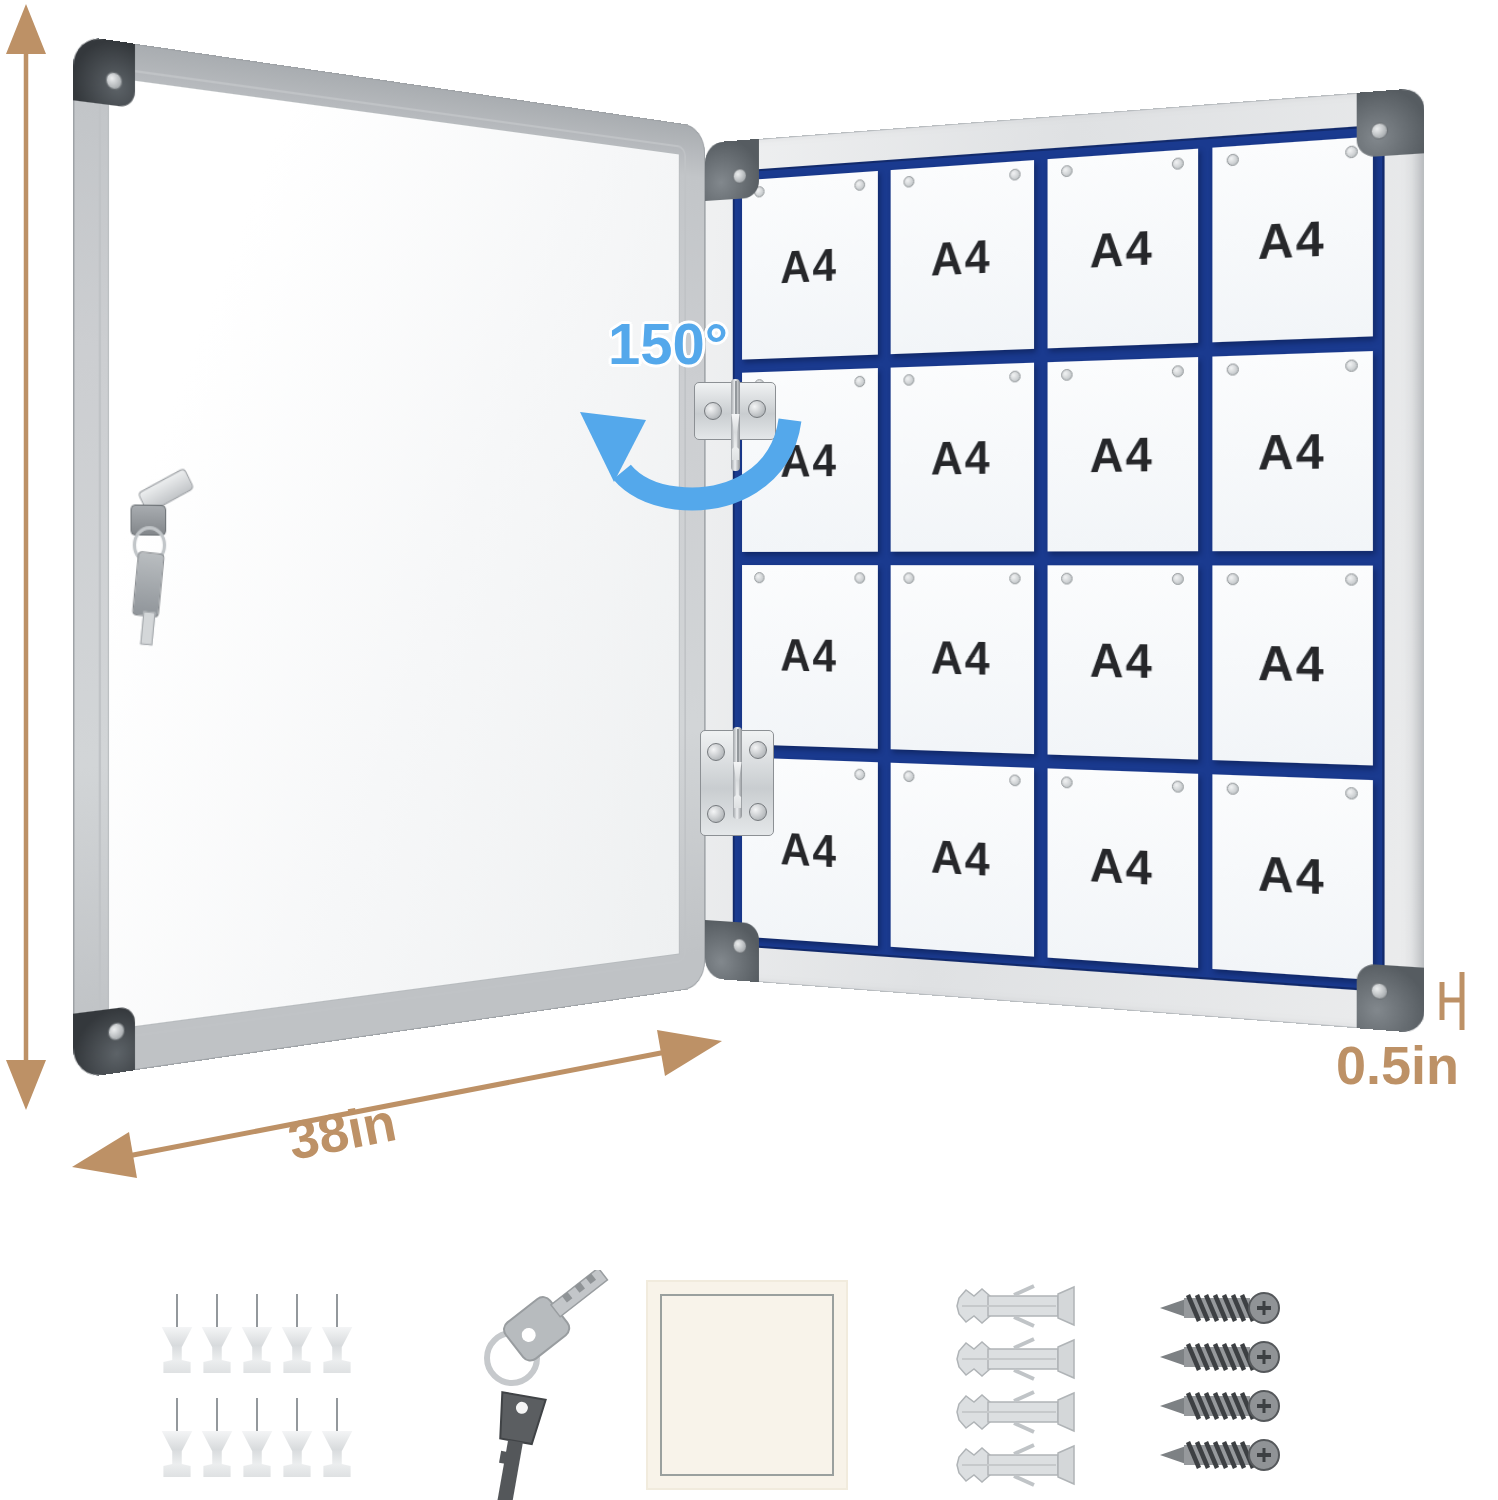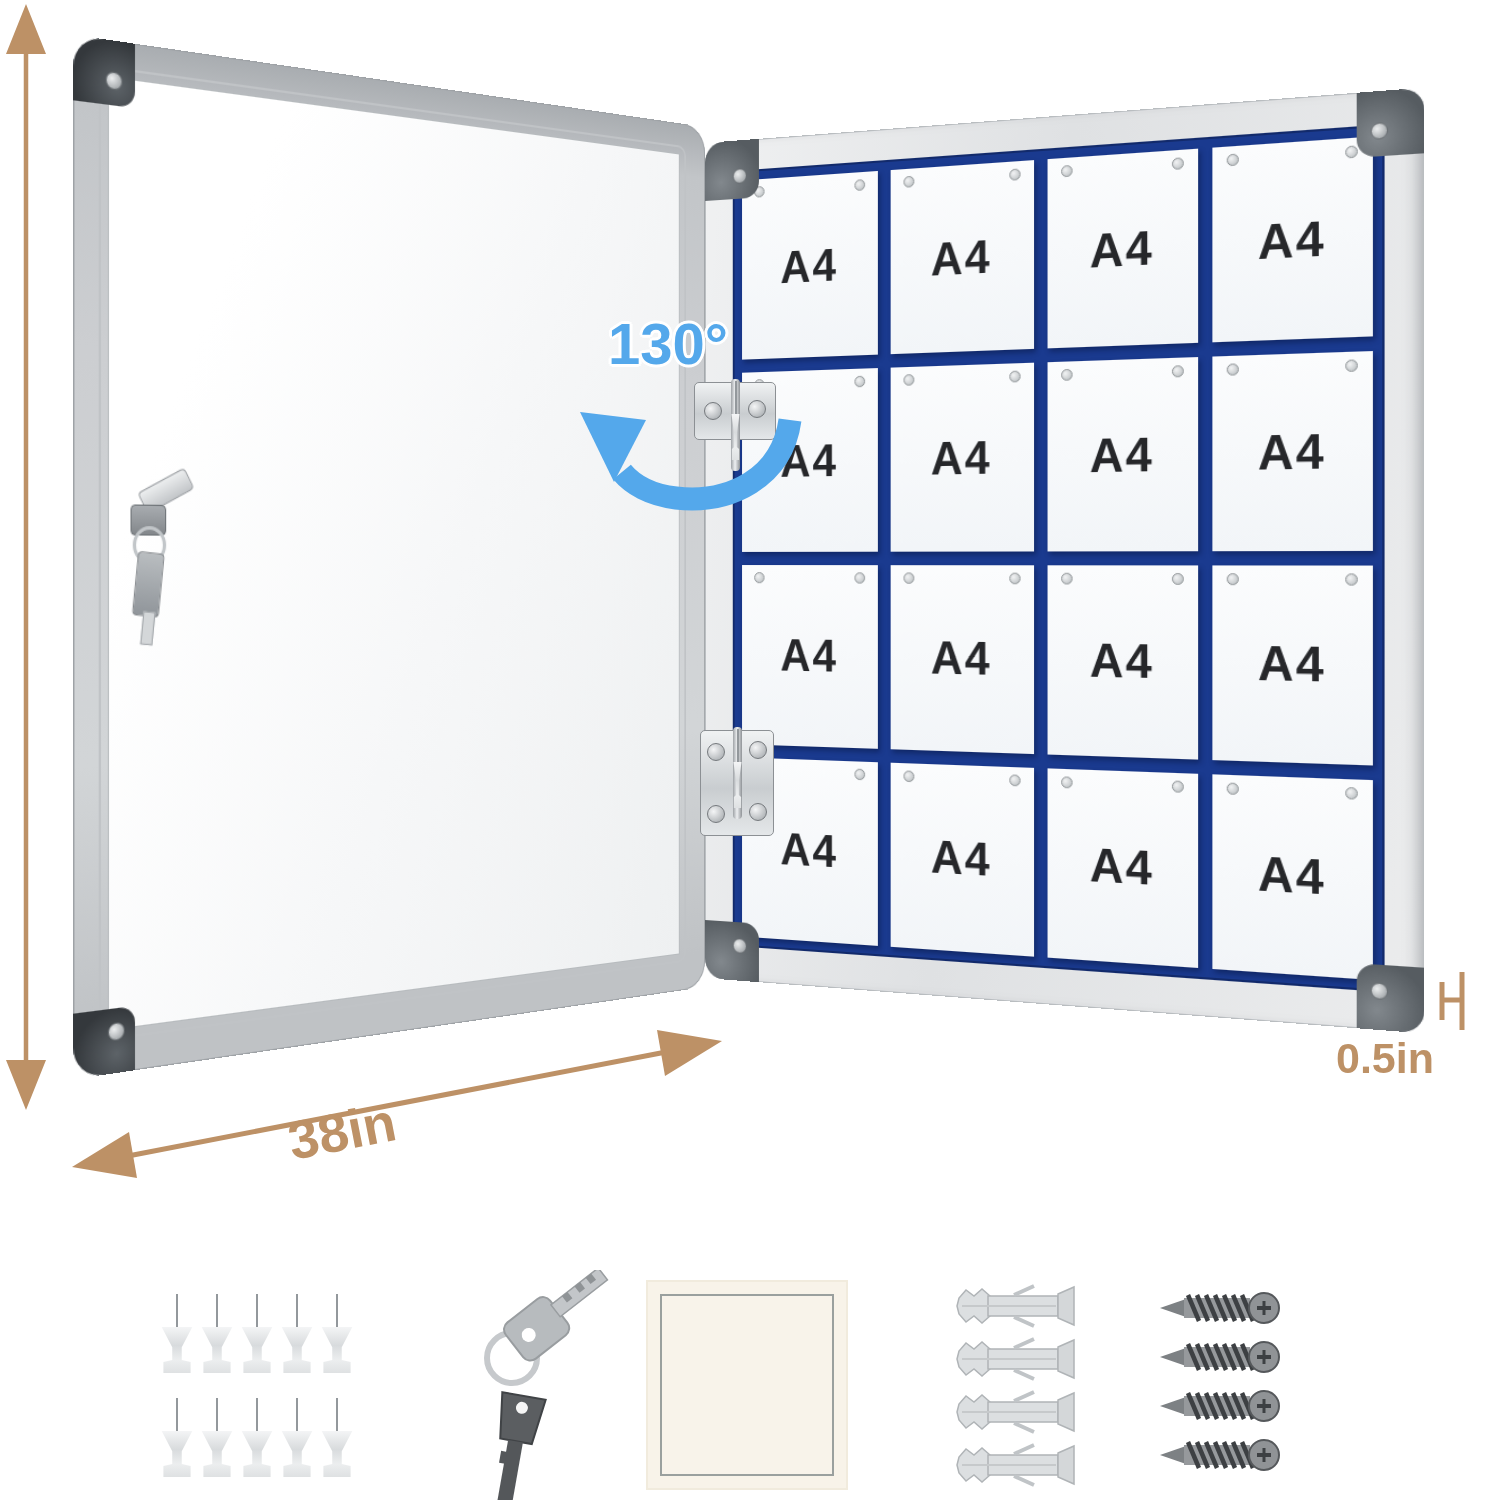--- a/index.html
+++ b/index.html
@@ -4,21 +4,21 @@
 <style>
   html,body{margin:0;padding:0;background:#ffffff;}
   .scene{position:relative;width:1498px;height:1500px;background:#ffffff;overflow:hidden;
          font-family:"Liberation Sans", sans-serif;}
   .abs{position:absolute;}
 
   
   .tan-label{color:#bd9166;font-weight:bold;}
   .label-38-left{left:118px;top:398px;font-size:50px;letter-spacing:1px;}
   .label-38-bottom{left:288px;top:1100px;font-size:54px;transform:rotate(-11deg);}
-  .label-05{left:1336px;top:1034px;font-size:43px;}
+  .label-05{left:1336px;top:1034px;font-size:54px;}
   .label-180{left:608px;top:310px;font-size:58px;color:#54a8eb;font-weight:bold;
     text-shadow:-3px 0 0 #fff,3px 0 0 #fff,0 -3px 0 #fff,0 3px 0 #fff,
                 -2px -2px 0 #fff,2px 2px 0 #fff,-2px 2px 0 #fff,2px -2px 0 #fff;
     z-index:9;}
 
   
   .door{left:45px;top:127px;width:660px;height:860px;border-radius:26px;
         background:linear-gradient(180deg,#a8acb0 0%,#c2c5c8 6%,#ccced1 30%,#d2d5d7 70%,#bfc2c5 96%);
         transform-origin:100% 50%;transform:perspective(2300px) rotateY(38deg);
         box-shadow:inset 0 0 0 1px #9ea2a6;z-index:2;}
@@ -235,21 +235,21 @@
     <span class="hscrew s2"></span>
   </div>
   <div class="abs hinge hinge2">
     <span class="pin"></span>
     <span class="hscrew s1"></span>
     <span class="hscrew s2"></span>
     <span class="hscrew s3"></span>
     <span class="hscrew s4"></span>
   </div>
 
-  <div class="abs label-180">130°</div>
+  <div class="abs label-180">150°</div>
   <svg class="svg-abs" style="left:572px;top:382px;z-index:8;" width="232" height="155" viewBox="0 0 232 155">
     <path d="M218 38 C210 96 158 122 104 116 C78 113 60 102 50 90" fill="none" stroke="#54a8eb" stroke-width="23"></path>
     <polygon points="8,30 74,38 42,100" fill="#54a8eb"></polygon>
   </svg>
 
   <svg class="svg-abs" style="left:58px;top:1006px;" width="690" height="200" viewBox="0 0 690 200">
     <line x1="70" y1="150" x2="608" y2="46" stroke="#bd9166" stroke-width="5"></line>
     <polygon points="14,161 79,172 71,126" fill="#bd9166"></polygon>
     <polygon points="664,35 607,70 599,24" fill="#bd9166"></polygon>
   </svg>

